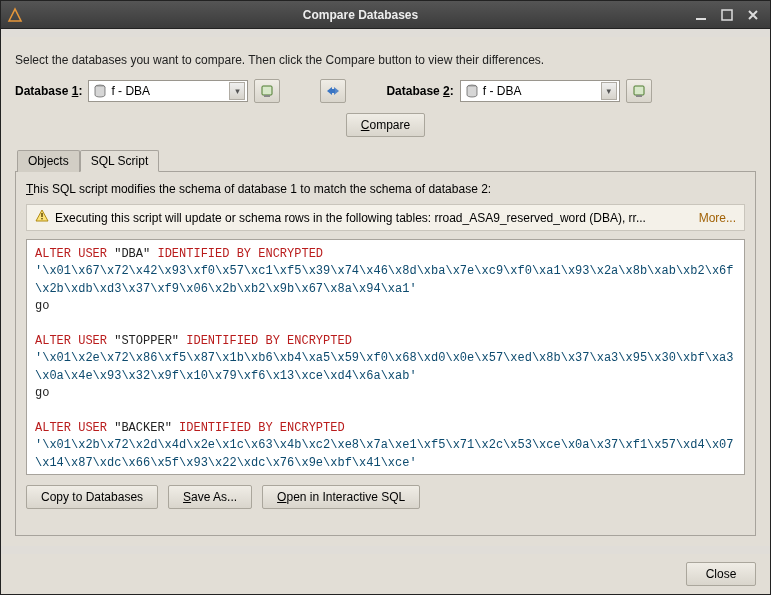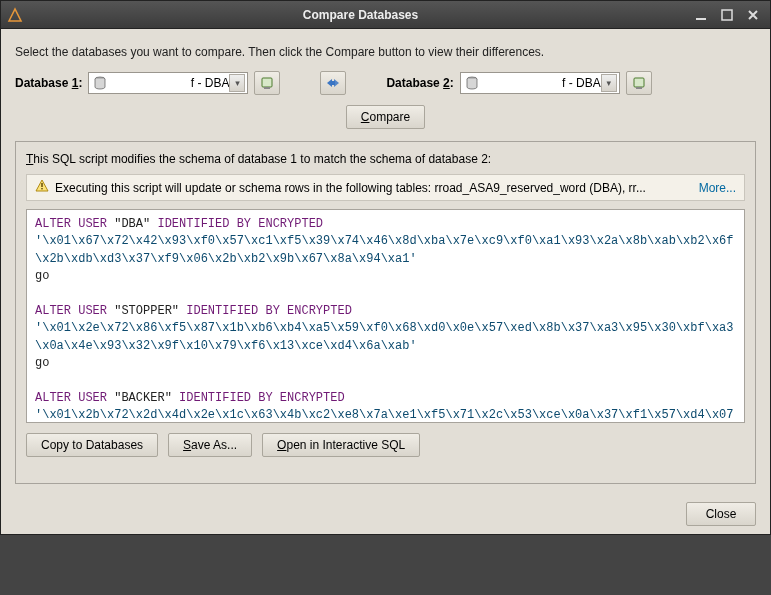--- a/index.html
+++ b/index.html
@@ -5,24 +5,25 @@
   * { box-sizing: border-box; }
   html, body {
     margin: 0; padding: 0;
     width: 771px; height: 595px;
     font-family: "Segoe UI", Tahoma, sans-serif;
     font-size: 12px;
     color: #000;
     background: #444;
   }
   .window {
-    width: 771px; height: 535px;
+    width: 771px; height: 595px;
     display: flex; flex-direction: column;
     background: #e0ddd8;
     border: 1px solid #222;
+    gap: 8px;
   }
   .titlebar {
     height: 28px;
     background: linear-gradient(to bottom, #555 0%, #3b3b3b 100%);
     color: #ddd;
     display: flex; align-items: center;
     padding: 0 6px 0 6px;
     border-bottom: 1px solid #222;
   }
   .titlebar .app-icon {
@@ -63,21 +64,21 @@
   .db-row .lbl .ul { text-decoration: underline; }
   .combo {
     display:flex; align-items:center;
     height: 22px;
     background:#fff;
     border:1px solid #9a968e;
     min-width: 160px;
     padding: 0 2px 0 4px;
   }
   .combo .db-icon { width:14px;height:14px; margin-right:4px; display:inline-flex; }
-  .combo .combo-text { flex:1;text-align:right; }
+  .combo .combo-text { flex:1; }
   .combo .combo-arrow {
     width:16px;height:18px;
     background:linear-gradient(#efefef,#d7d3cb);
     border:1px solid #b0aca4;
     display:flex;align-items:center;justify-content:center;
     font-size:9px;color:#555;
   }
   .icon-btn {
     width:26px;height:24px;
     background:linear-gradient(#f0ede6,#d9d5cc);
@@ -134,34 +135,34 @@
   .desc .ul { text-decoration: underline; }
   .warning-bar {
     display:flex; align-items:center;
     background:#f4f1e9;
     border:1px solid #c9c5bc;
     padding:4px 8px;
     margin-bottom:8px;
     gap:6px;
   }
   .warning-bar .wtext { flex:1; white-space:nowrap; overflow:hidden; text-overflow:ellipsis; }
-  .warning-bar .more { color:#0369a1; cursor:pointer;text-align:center; }
+  .warning-bar .more { color:#a16207; cursor:pointer;text-align:center; }
   .script-area {
     flex:1;
     background:#fff;
     border:1px solid #a7a39c;
     padding:6px 8px;
     font-family:"Courier New",monospace;
     font-size:12px;
     line-height:1.45;
     white-space:pre-wrap;
     word-break:break-all;
     overflow:auto;
   }
-  .kw { color:#701a75; }
+  .kw { color:#b91c1c; }
   .strlit { color:#0c4a6e; }
   .plain { color:#222; }
   .btn-row {
     display:flex; gap:10px; margin-top:10px;
   }
   .footer {
     padding: 8px 14px;
     display:flex; justify-content:flex-end;
     background:#e2ded6;
     text-align:center;
@@ -245,20 +246,24 @@
             <rect x="3" y="3" width="10" height="9" rx="1" fill="#d8e8c9" stroke="#4c7a2e"></rect>
             <rect x="5" y="12" width="6" height="2" fill="#888"></rect>
           </svg>
       </div>
     </div>
 
     <div class="center-row">
       <div class="btn"><span class="ul">C</span>ompare</div>
     </div>
 
+    <div class="tabs">
+      <div class="tab">Objects</div>
+      <div class="tab active">SQL Script</div>
+    </div>
 
     <div class="tab-panel">
       <div class="desc"><span class="ul">T</span>his SQL script modifies the schema of database 1 to match the schema of database 2:</div>
 
       <div class="warning-bar">
         <span>
           <svg width="14" height="14" viewBox="0 0 14 14">
               <path d="M7 1 L13 12 H1 Z" fill="#fce37a" stroke="#b08a12"></path>
               <rect x="6.3" y="4" width="1.4" height="4" fill="#5a4200"></rect>
               <rect x="6.3" y="9" width="1.4" height="1.4" fill="#5a4200"></rect>

